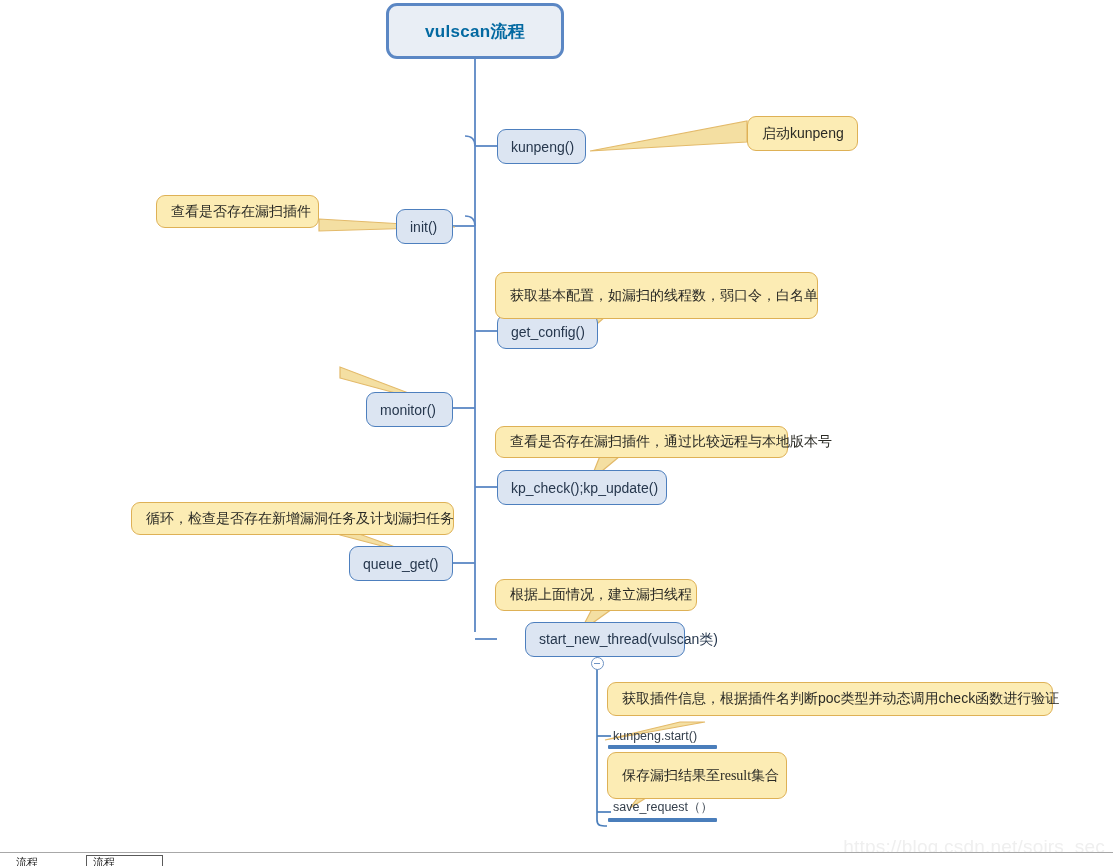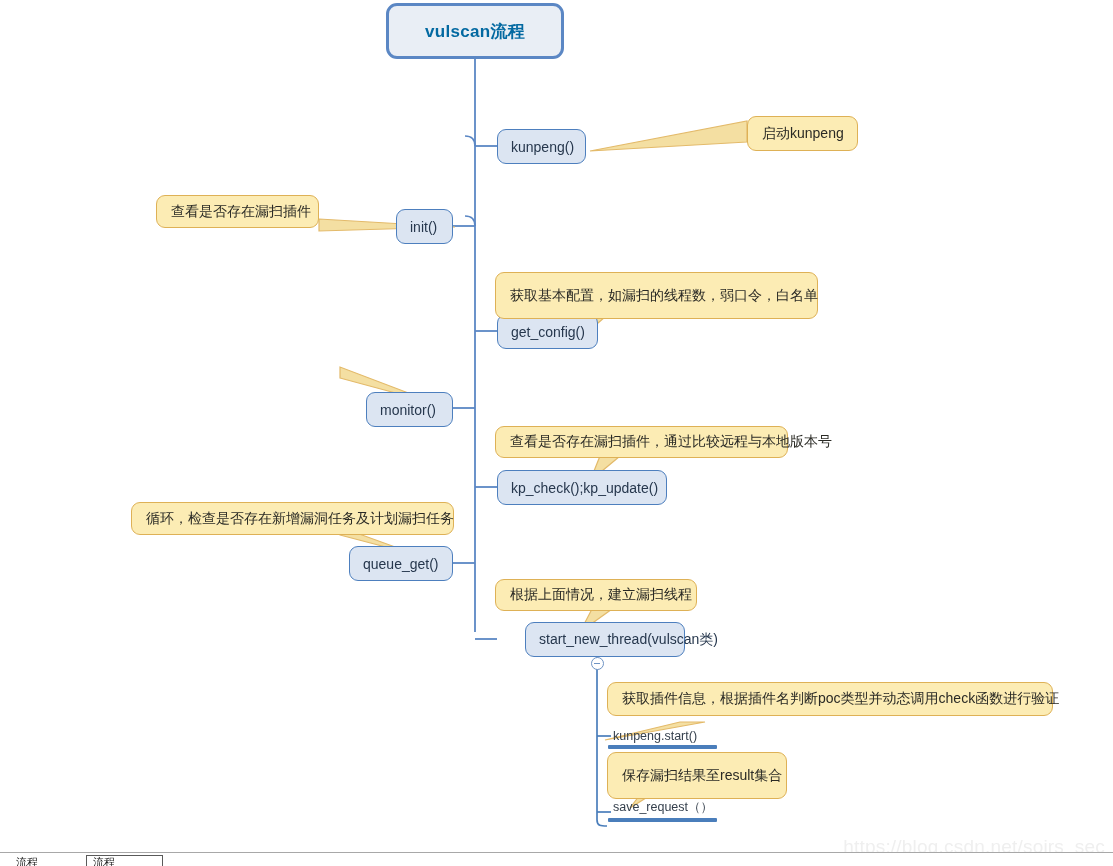--- a/index.html
+++ b/index.html
@@ -259,21 +259,21 @@
   </div>
   <div class="leaf-underline" style="left:608px; top:745px; width:109px;"></div>
   <div class="note" style="left:607px; top:682px; width:446px; height:34px;">
     <span>获取插件信息，根据插件名判断poc类型并动态调用check函数进行验证</span>
   </div>
 
   <div class="leaf" style="left:613px; top:797px; height:22px;">
     <span>save_request（）</span>
   </div>
   <div class="leaf-underline" style="left:608px; top:818px; width:109px;"></div>
-  <div class="note" style="left:607px; top:752px; width:180px; height:47px;">
+  <div class="note" style="left:607px; top:752px; width:180px; height:47px;font-family:Liberation Serif, serif;">
     <span>保存漏扫结果至result集合</span>
   </div>
 
   <div class="watermark">https://blog.csdn.net/sojrs_sec</div>
 
   <div class="tabstrip">
     <div class="tab" style="left:10px; width:76px;">
       <span>流程</span>
     </div>
     <div class="tab active" style="left:86px; width:77px;">

